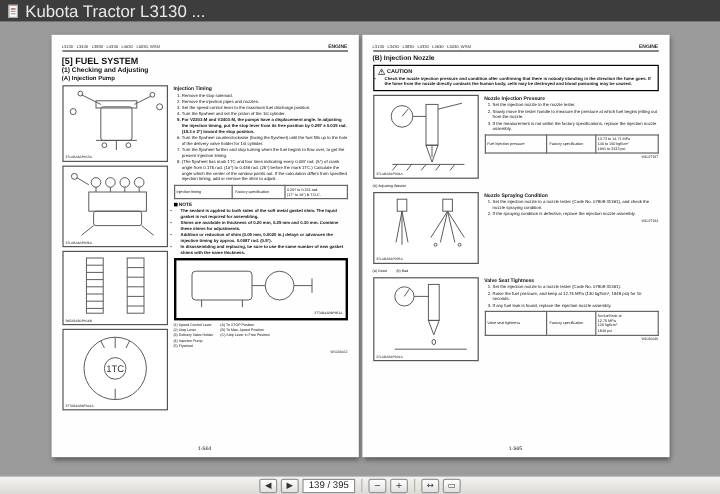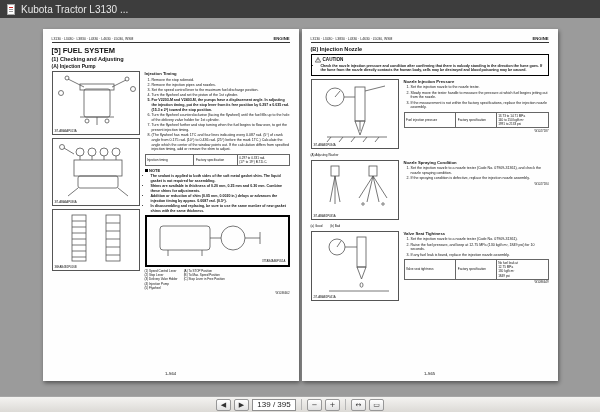--- a/index.html
+++ b/index.html
@@ -1,20 +1,20 @@
 <!DOCTYPE html>
 <html><head>
 <meta charset="utf-8">
 <style>
   * { margin:0; padding:0; box-sizing:border-box; }
   html,body { width:600px; height:412px; overflow:hidden; }
   body { font-family:"Liberation Sans",sans-serif; background:#8f8f8f; position:relative; }
 
   
-  .titlebar { height:18px; background:#3d3d3d; color:#e8e8e8; display:flex; align-items:center; gap:6px; padding:0 7px; font-size:10px; }
+  .titlebar { height:18px; background:#3d3d3d; color:#e8e8e8; display:flex; align-items:center; gap:6px; padding:0 7px; font-size:14px; }
   .doc-icon { width:8px; height:11px; background:#fff; border:1px solid #aaa; position:relative; flex:none; }
   .doc-icon::after { content:""; position:absolute; left:1px; top:2px; width:4px; height:1px; background:#c22; box-shadow:0 2px 0 #999, 0 4px 0 #999; }
   .title-text { white-space:nowrap; overflow:hidden; text-overflow:ellipsis; }
 
   .viewport { height:378px; background:#9b9b9b; display:flex; justify-content:center; align-items:flex-start; gap:3px; padding-top:11px; }
 
   
   .page { width:256px; height:352px; background:#fefefe; box-shadow:1px 2px 4px rgba(0,0,0,.45); padding:7px 9px 6px; position:relative; color:#111; }
   .page-header { display:flex; justify-content:space-between; align-items:flex-end; font-size:3.4px; color:#222; border-bottom:1px solid #333; padding-bottom:1px; }
   .page-header .section { font-weight:bold; font-size:4.2px; }
@@ -117,20 +117,31 @@
           <svg viewBox="0 0 84 54" height="54">
             <g fill="none" stroke="#555" stroke-width="0.8">
               <rect x="18" y="4" width="14" height="46"></rect>
               <path d="M18 10 H32 M18 16 H32 M18 22 H32 M18 28 H32 M18 34 H32 M18 40 H32 M18 46 H32"></path>
               <rect x="52" y="4" width="14" height="46"></rect>
               <path d="M52 12 H66 M52 20 H66 M52 28 H66 M52 36 H66 M52 44 H66"></path>
             </g>
           </svg>
           <div class="figcode">36EAB4B1P016B</div>
         </div>
+        <div class="figbox">
+          <svg viewBox="0 0 84 60" height="60">
+            <g fill="none" stroke="#555" stroke-width="0.8">
+              <circle cx="42" cy="31" r="26"></circle>
+              <circle cx="42" cy="31" r="9"></circle>
+              <path d="M42 5 V14 M42 48 V57 M30 8 l3 6 M54 8 l-3 6"></path>
+            </g>
+            <text x="42" y="34" font-size="8" text-anchor="middle" fill="#333">1TC</text>
+          </svg>
+          <div class="figcode">37TAB4AB6P041A</div>
+        </div>
       </div>
 
       <div class="textcol">
         <div class="sec-head">Injection Timing</div>
         <ol class="steps">
           <li>Remove the stop solenoid.</li>
           <li>Remove the injection pipes and nozzles.</li>
           <li>Set the speed control lever to the maximum fuel discharge position.</li>
           <li>Turn the flywheel and set the piston of the 1st cylinder.</li>
           <li class="bold">For V2203-M and V2403-M, the pumps have a displacement angle. In adjusting the injection timing, put the stop lever from its free position by 0.297 ± 0.035 rad. (15.3 ± 2°) toward the stop position.</li>

